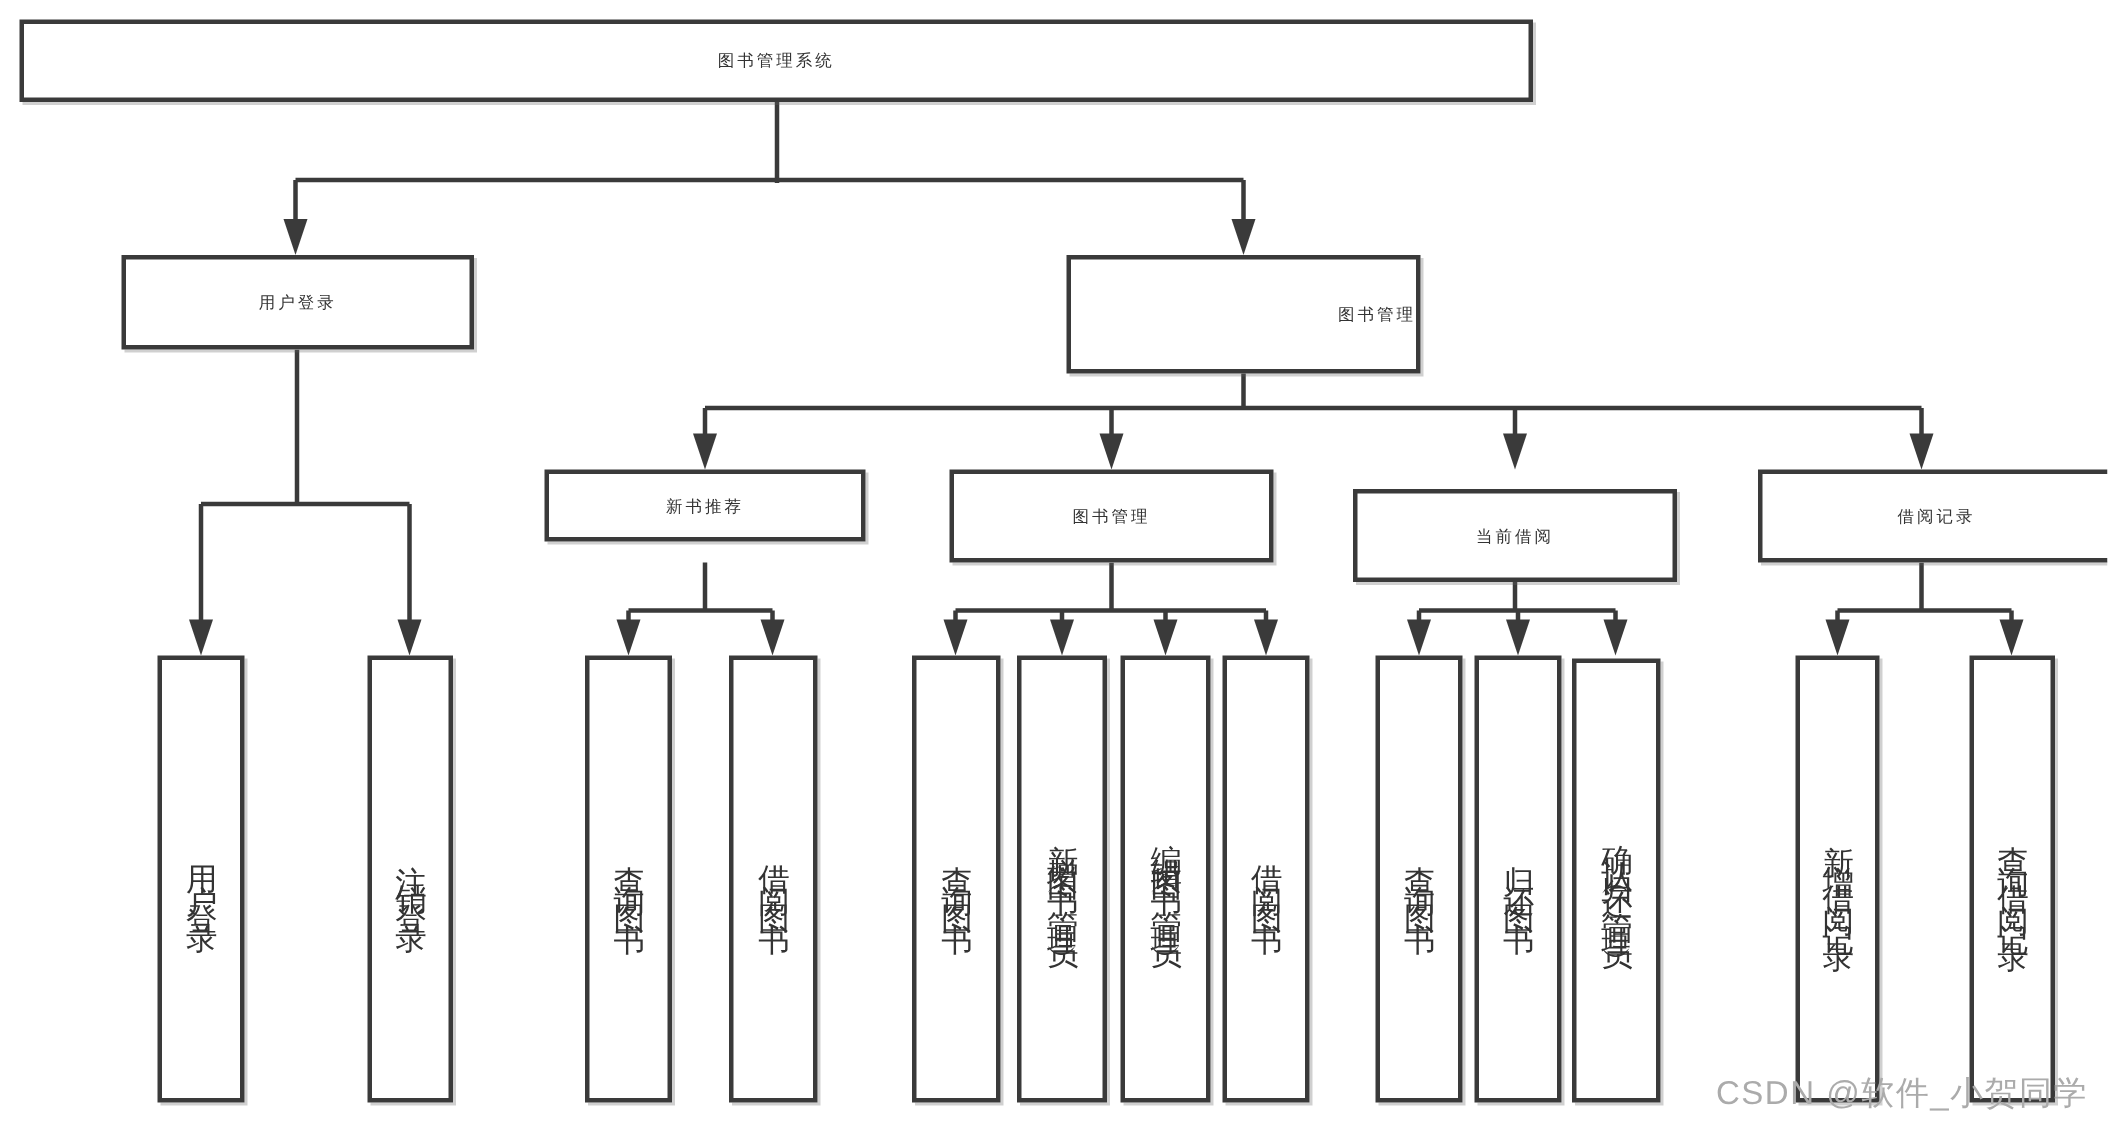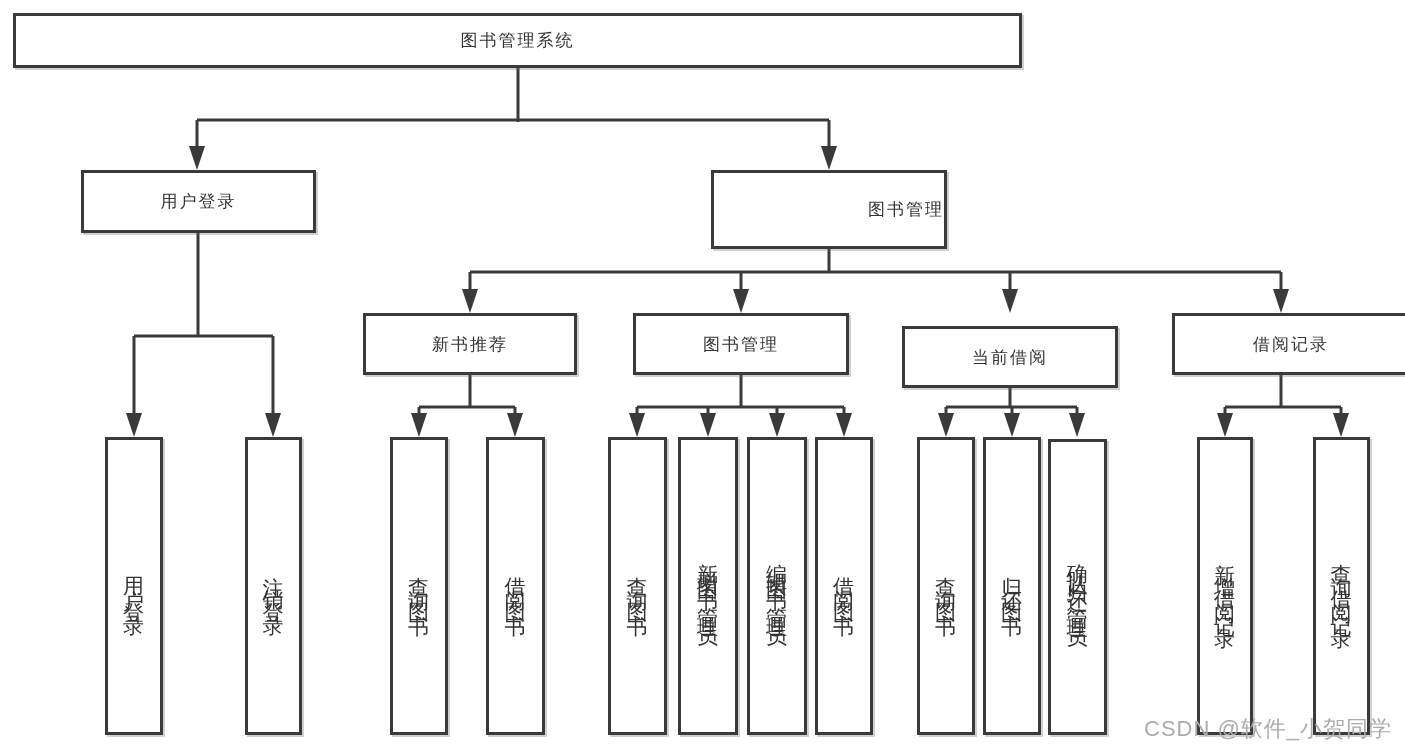--- a/index.html
+++ b/index.html
@@ -29,21 +29,21 @@
     background: #ffffff;
     border: 3px solid #3a3a3a;
     box-shadow: 2px 2px 0 rgba(100,100,100,0.30);
     display: flex;
     align-items: center;
     justify-content: center;
     color: #333333;
     text-align: center;
   }
   .h-label {
-    font-size: 17px;
+    font-size: 11px;
     letter-spacing: 2px;
     white-space: nowrap;
   }
   .v-label {
     writing-mode: vertical-rl;
     text-orientation: upright;
     font-size: 21px;
     line-height: 1;
     letter-spacing: 13px;
     white-space: nowrap;
@@ -128,21 +128,21 @@
     <span class="h-label">图书管理系统</span>
   </div>
 
   <div class="node" style="left:81px; top:170px; width:235px; height:63px;">
     <span class="h-label">用户登录</span>
   </div>
   <div class="node" style="left:711px; top:170px; width:236px; height:79px;justify-content:flex-end;">
     <span class="h-label">图书管理</span>
   </div>
 
-  <div class="node" style="left:363px; top:313px; width:214px; height:62px;">
+  <div class="node" style="left:363px; top:313px; width:214px; height:48px;">
     <span class="h-label">新书推荐</span>
   </div>
   <div class="node" style="left:633px; top:313px; width:216px; height:62px;">
     <span class="h-label">图书管理</span>
   </div>
   <div class="node" style="left:902px; top:326px; width:216px; height:62px;">
     <span class="h-label">当前借阅</span>
   </div>
   <div class="node" style="left:1172px; top:313px; width:238px; height:62px;">
     <span class="h-label">借阅记录</span>

